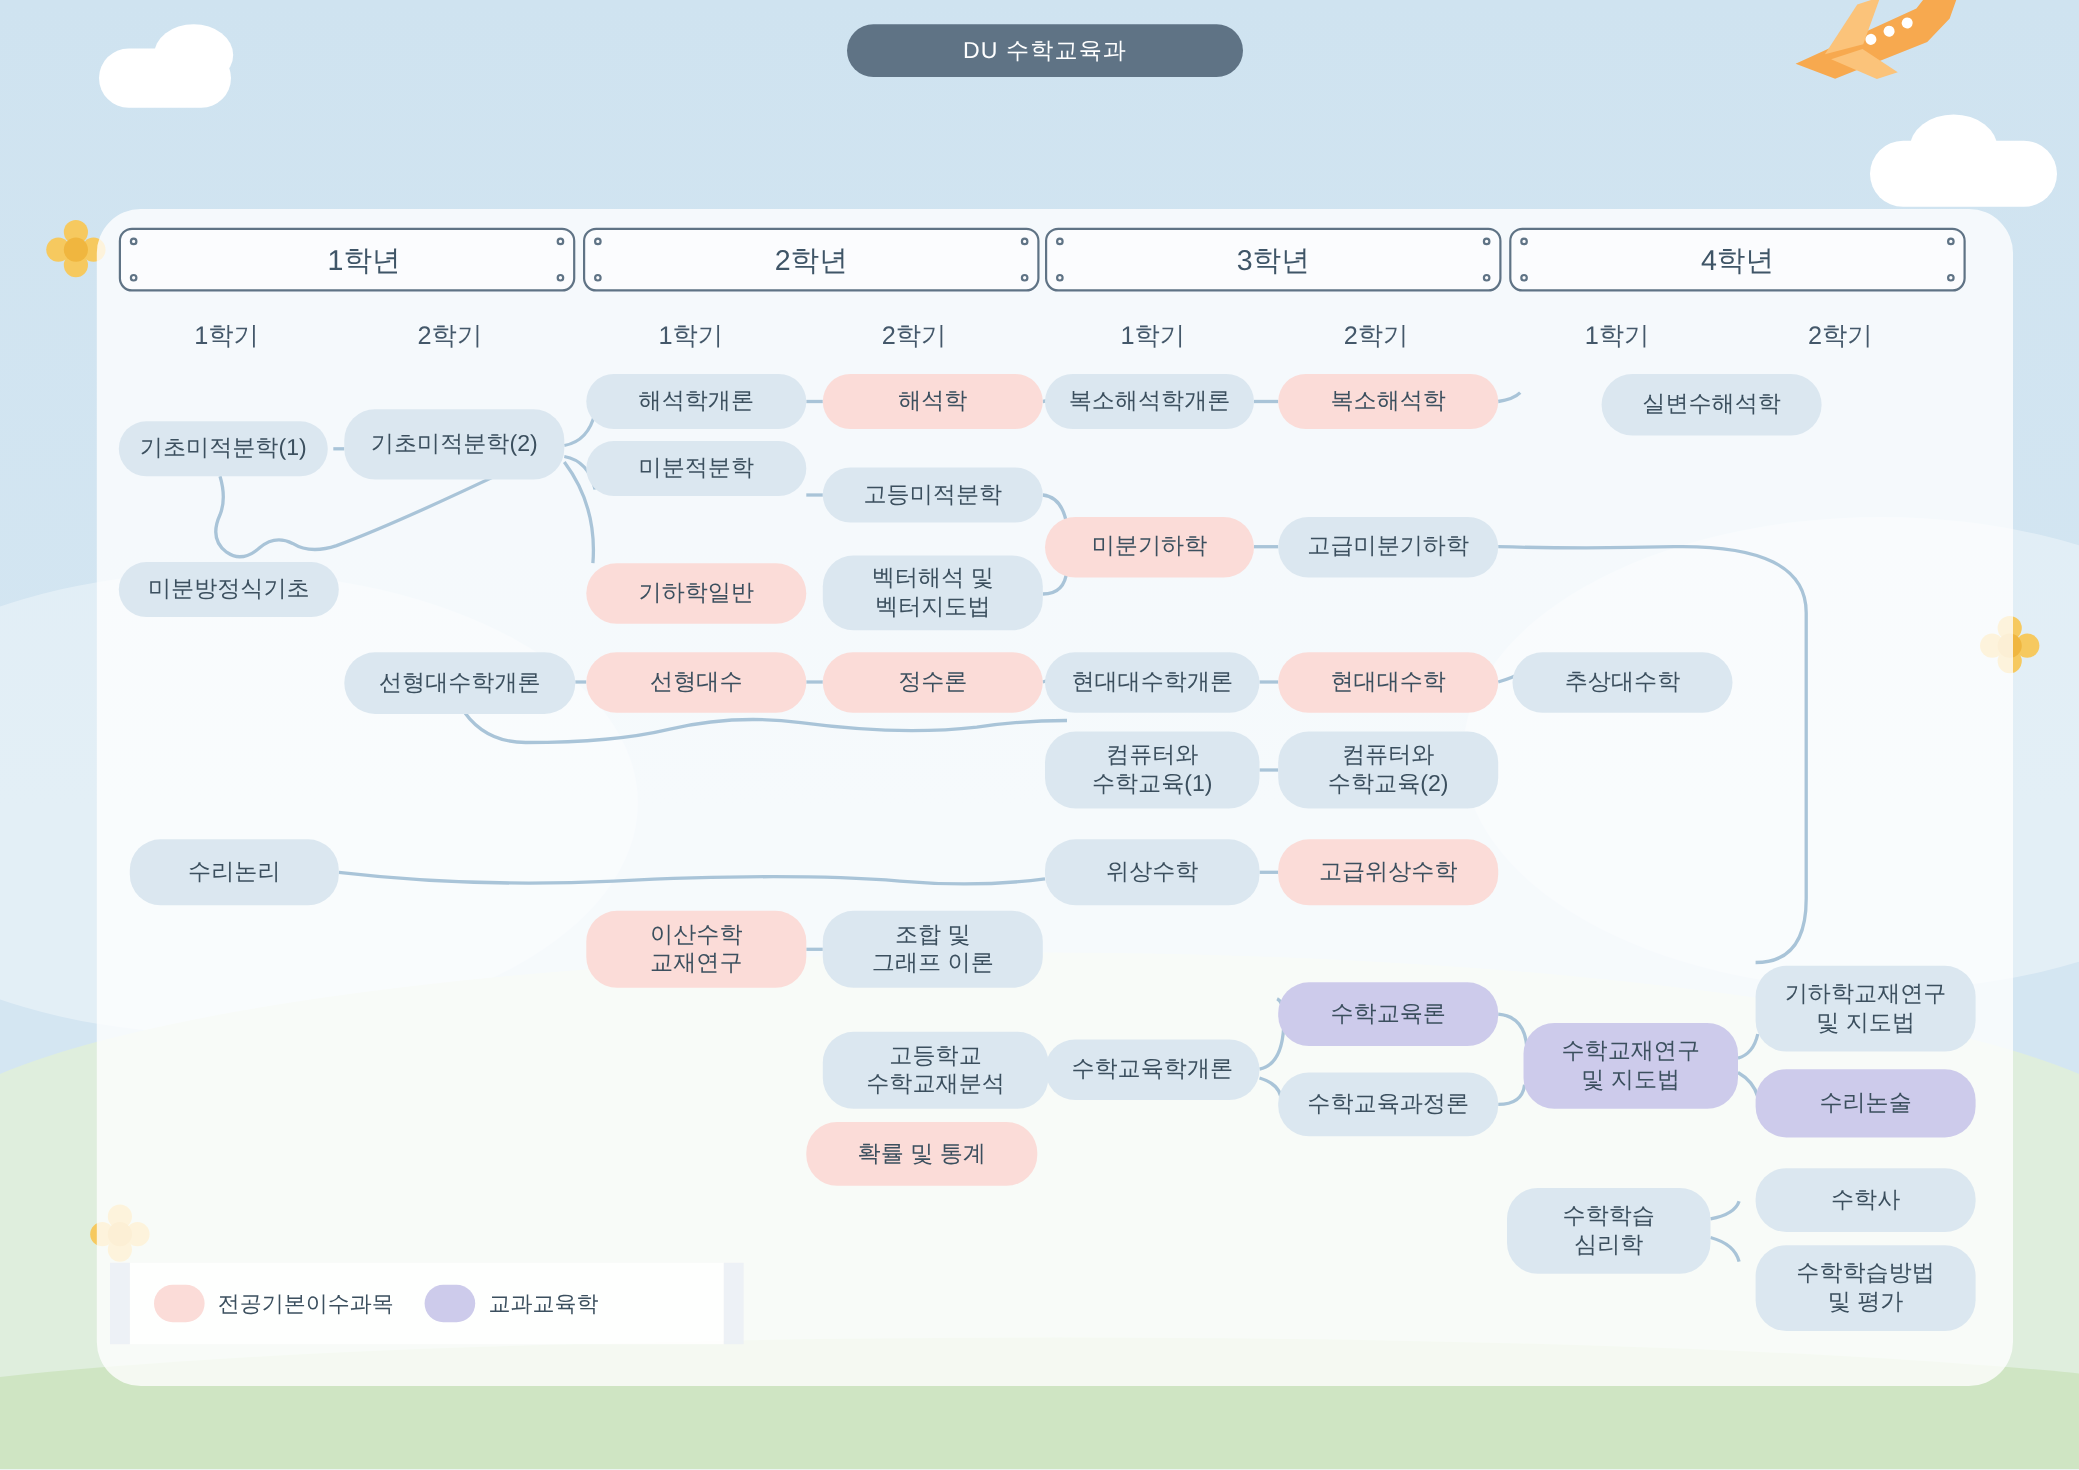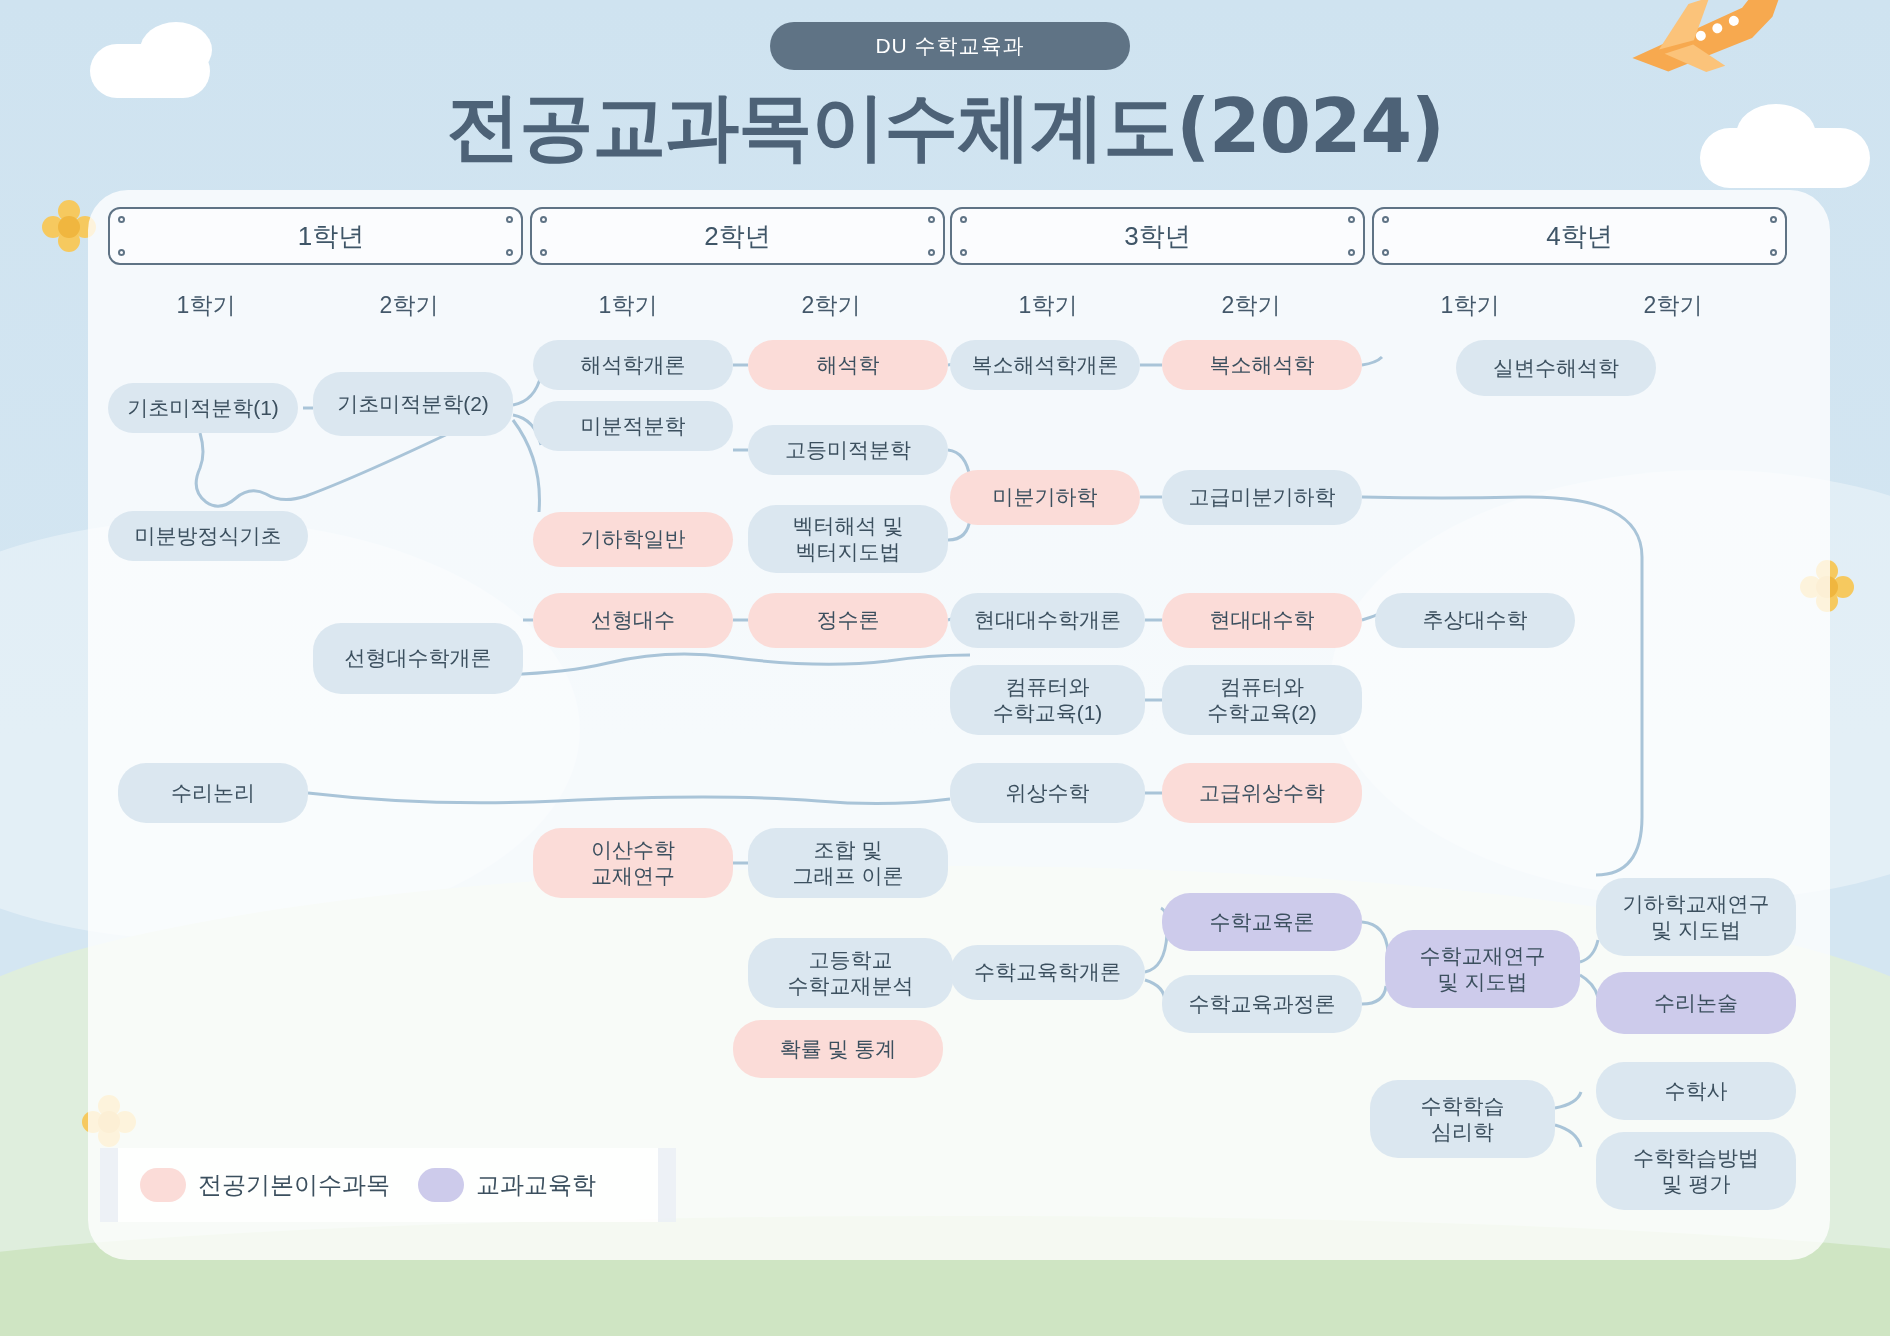--- a/index.html
+++ b/index.html
@@ -95,21 +95,21 @@
     background: rgba(255,255,255,0.85);
     display: flex; align-items: center;
   }
   .legend:before, .legend:after {
     content:""; position:absolute; top:0; width:18px; height:74px;
     background: rgba(235,240,245,0.9);
   }
   .legend:before { left:-18px; }
   .legend:after  { right:-18px; }
   .legend-swatch { width: 46px; height: 34px; border-radius: 17px; }
-  .legend-text { font-size: 24px; color: #3b4f5e; margin: 0 28px 0 12px; }
+  .legend-text { font-size: 20px; color: #3b4f5e; margin: 0 28px 0 12px; }
   
   .flower { position: absolute; }
   .flower span {
     position: absolute; width: 22px; height: 22px; border-radius: 50%;
     background: #f6c95f;
   }
   svg.connectors { position: absolute; left:0; top:0; width:1890px; height:1336px; pointer-events:none; }
 </style>
 </head>
 <body>
@@ -155,21 +155,20 @@
     <span style="left:16px;top:0;"></span>
       <span style="left:0;top:16px;"></span>
     <span style="left:32px;top:16px;"></span>
       <span style="left:16px;top:30px;"></span>
     <span style="left:16px;top:16px;background:#f0b63f;"></span>
   </div>
 
   <div class="panel"></div>
 
   <div class="dept-pill">DU 수학교육과</div>
-  <div class="main-title">전공교과목이수체계도(2024)</div>
 
   <div class="yearbox" style="left:108px;top:207px;width:415px;padding-left:31px;">
     <span class="dot d1"></span>
       <span class="dot d2"></span>
       <span class="dot d3"></span>
       <span class="dot d4"></span>
     <span>1학년</span>
   </div>
   <div class="yearbox" style="left:530px;top:207px;width:415px;">
     <span class="dot d1"></span>
@@ -249,21 +248,21 @@
       <div class="node blue" style="left: 950px; top: 340px; width: 190px; height: 50px;">복소해석학개론</div>
       <div class="node pink" style="left: 1162px; top: 340px; width: 200px; height: 50px;">복소해석학</div>
       <div class="node blue" style="left: 1456px; top: 340px; width: 200px; height: 56px;">실변수해석학</div>
       <div class="node blue" style="left: 533px; top: 401px; width: 200px; height: 50px;">미분적분학</div>
       <div class="node blue" style="left: 748px; top: 425px; width: 200px; height: 50px;">고등미적분학</div>
       <div class="node pink" style="left: 950px; top: 470px; width: 190px; height: 55px;">미분기하학</div>
       <div class="node blue" style="left: 1162px; top: 470px; width: 200px; height: 55px;">고급미분기하학</div>
       <div class="node pink" style="left: 533px; top: 512px; width: 200px; height: 55px;">기하학일반</div>
       <div class="node blue" style="left: 748px; top: 505px; width: 200px; height: 68px;">벡터해석 및
 벡터지도법</div>
-      <div class="node blue" style="left: 313px; top: 593px; width: 210px; height: 71px; margin-top: 30px;">선형대수학개론</div>
+      <div class="node blue" style="left: 313px; top: 593px; width: 210px; height: 56px;">선형대수학개론</div>
       <div class="node pink" style="left: 533px; top: 593px; width: 200px; height: 55px;">선형대수</div>
       <div class="node pink" style="left: 748px; top: 593px; width: 200px; height: 55px;">정수론</div>
       <div class="node blue" style="left: 950px; top: 593px; width: 195px; height: 55px;">현대대수학개론</div>
       <div class="node pink" style="left: 1162px; top: 593px; width: 200px; height: 55px;">현대대수학</div>
       <div class="node blue" style="left: 1375px; top: 593px; width: 200px; height: 55px;">추상대수학</div>
       <div class="node blue" style="left: 950px; top: 665px; width: 195px; height: 70px;">컴퓨터와
 수학교육(1)</div>
       <div class="node blue" style="left: 1162px; top: 665px; width: 200px; height: 70px;">컴퓨터와
 수학교육(2)</div>
       <div class="node blue" style="left: 118px; top: 763px; width: 190px; height: 60px;">수리논리</div>

